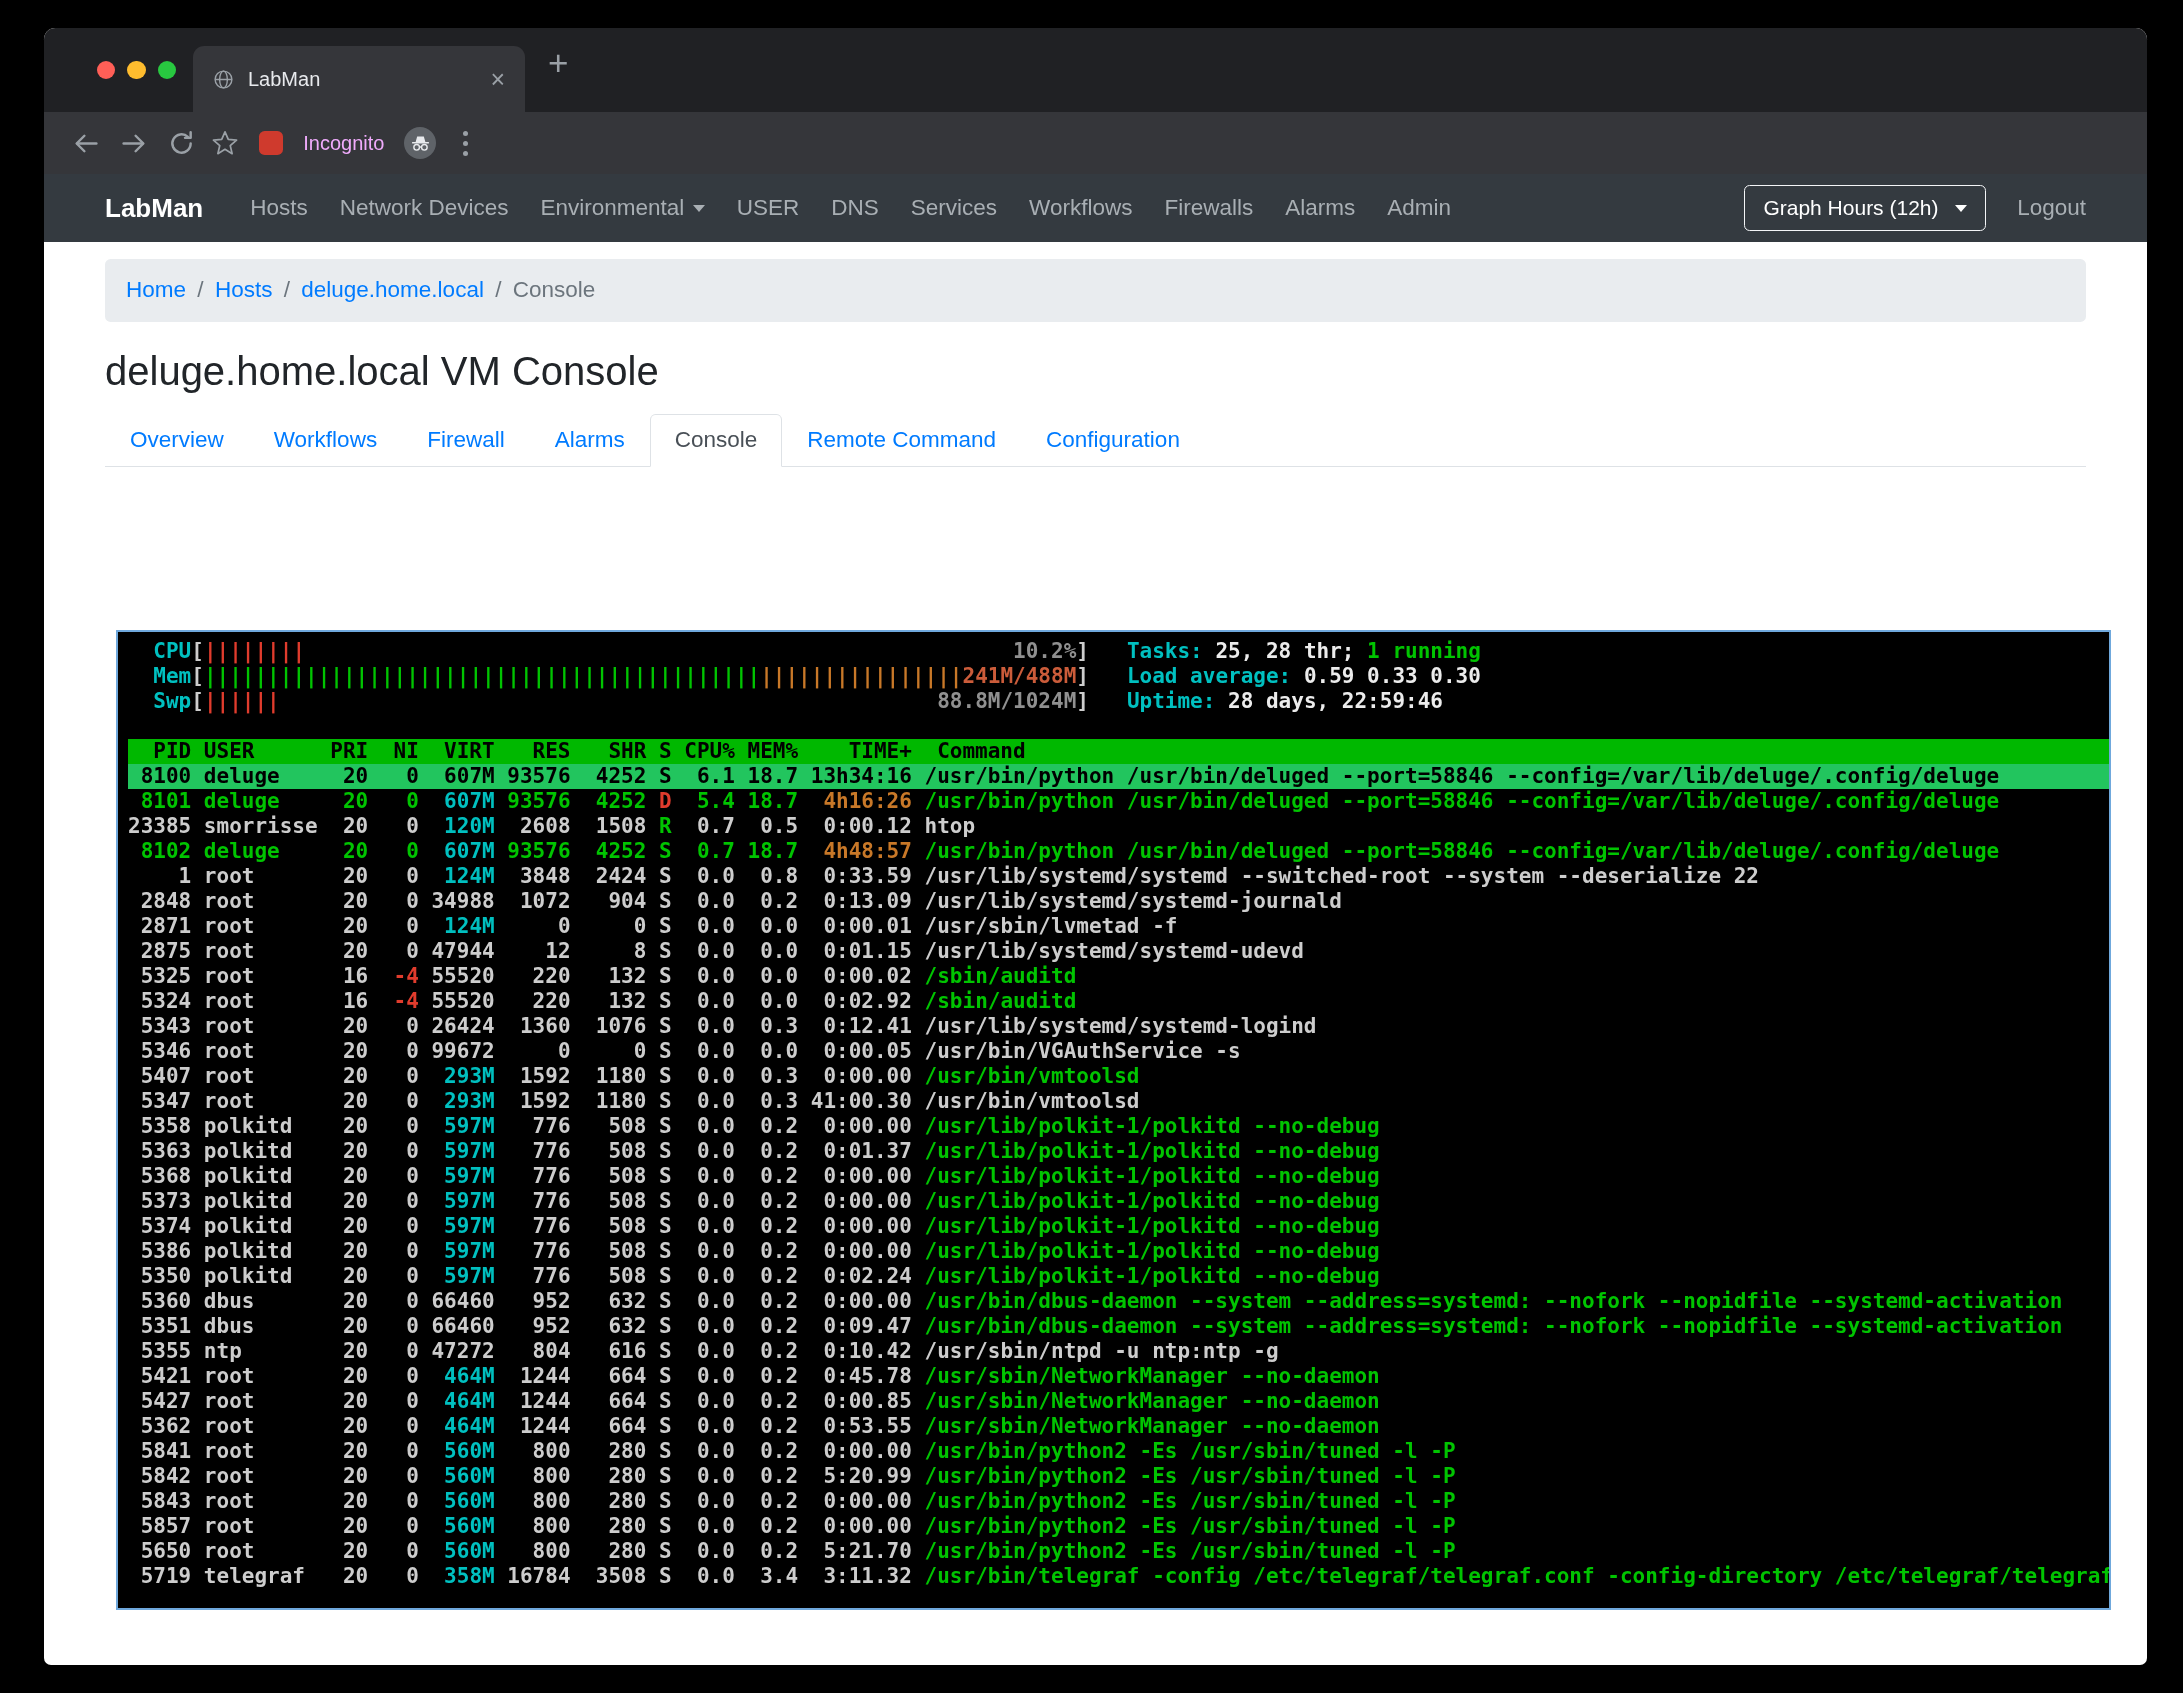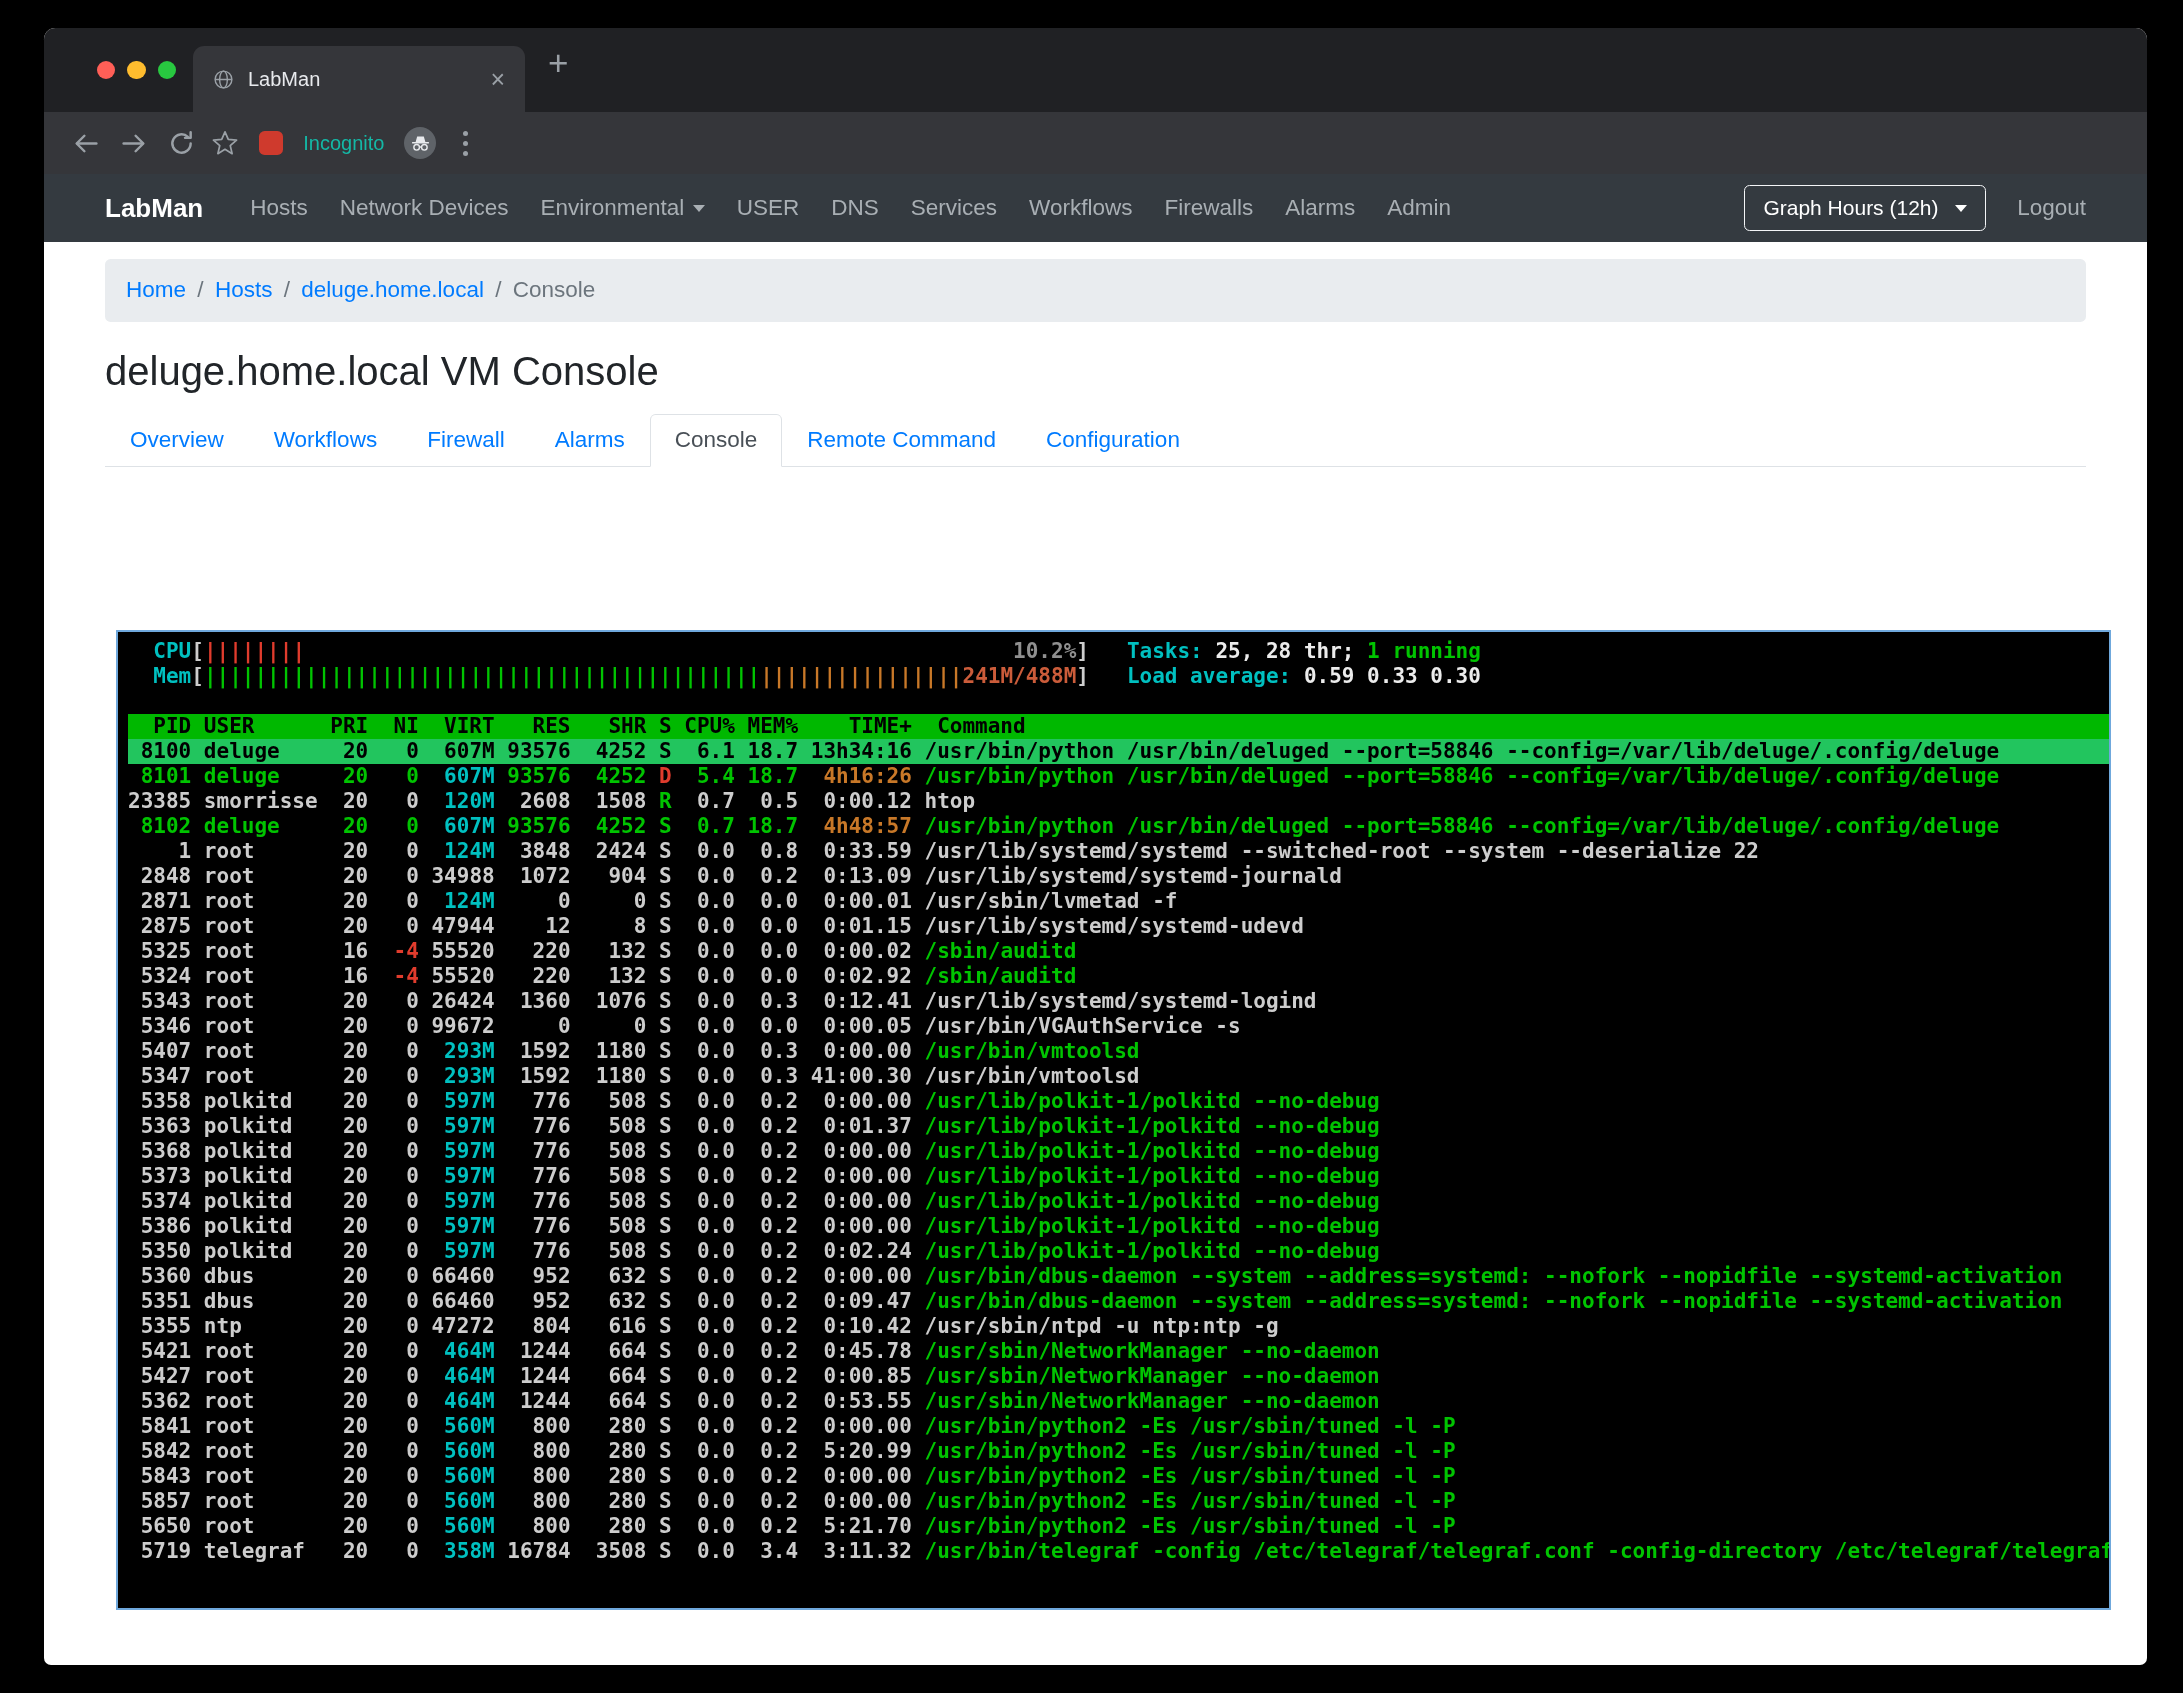--- a/index.html
+++ b/index.html
@@ -17,21 +17,21 @@
   .newtab{position:absolute;left:504px;top:17px;color:#9aa0a6;font-size:35px;line-height:1;}
 
   .toolbar{height:62px;background:#35363a;display:flex;align-items:center;padding:0 18.3px;}
   .navicon{width:31px;height:31px;margin:0 8.4px;flex:none;}
   .urlbar{flex:1;height:46px;background:#202124;border-radius:23px;display:flex;align-items:center;padding:0 20px;margin:0 12.7px;font-size:20px;min-width:0;overflow:hidden;white-space:nowrap;}
   .sec{color:#9aa0a6;margin:0 14px 0 8.4px;}
   .host{color:#e8eaed;}
   .path{color:#9aa0a6;}
   .tb-right{display:flex;align-items:center;gap:20px;margin-left:5.6px;}
   .ext{width:24px;height:24px;border-radius:5.6px;background:#cf3a2d;}
-  .incog{color:#14b8a6;font-size:20px;}
+  .incog{color:#f0abfc;font-size:20px;}
   .spy{width:32px;height:32px;border-radius:50%;background:#5f6368;display:flex;align-items:center;justify-content:center;}
   .kebab{display:flex;flex-direction:column;gap:5px;padding:0 7px;}
   .kebab i{width:5px;height:5px;border-radius:50%;background:#9aa0a6;display:block;}
 
   
   .appnav{height:68px;background:#343a40;display:flex;align-items:center;padding:0 61px;}
   .brand{color:#fff;font-size:26px;font-weight:600;margin-right:31px;}
   .nav-link{color:#a9afb4;font-size:22.5px;padding:0 16px;text-decoration:none;display:flex;align-items:center;}
   .caret{width:0;height:0;border-left:6.3px solid transparent;border-right:6.3px solid transparent;border-top:7.7px solid currentColor;margin-left:8.4px;display:inline-block;}
   .ghbtn{margin-left:auto;display:flex;align-items:center;border:1.4px solid #f3f5f7;border-radius:5.6px;color:#fff;font-size:21px;padding:10px 18.3px;gap:8px;}
@@ -153,20 +153,21 @@
         <a class="ptab" href="#">Workflows</a>
         <a class="ptab" href="#">Firewall</a>
         <a class="ptab" href="#">Alarms</a>
         <a class="ptab active" href="#">Console</a>
         <a class="ptab" href="#">Remote Command</a>
         <a class="ptab" href="#">Configuration</a>
       </div>
     <div class="term" id="term">
         <div class="tline"><span>  </span><span class="t-cyan">CPU</span><span class="t-def">[</span><span class="t-red">||||||||</span><span>                                                        </span><span class="t-gray">10.2%</span><span class="t-def">]</span><span>   </span><span class="t-cyan">Tasks: </span><span class="t-white">25, 28 thr; </span><span class="t-green">1 running</span></div>
         <div class="tline"><span>  </span><span class="t-cyan">Mem</span><span class="t-def">[</span><span class="t-green">||||||||||||||||||||||||||||||||||||||||||||</span><span class="t-orange">||||||||||||||||</span><span></span><span class="t-memval">241M/488M</span><span class="t-def">]</span><span>   </span><span class="t-cyan">Load average: </span><span class="t-white">0.59 0.33 0.30</span></div>
+        <div class="tline"><span>  </span><span class="t-cyan">Swp</span><span class="t-def">[</span><span class="t-red">||||||</span><span>                                                    </span><span class="t-gray">88.8M/1024M</span><span class="t-def">]</span><span>   </span><span class="t-cyan">Uptime: </span><span class="t-white">28 days, 22:59:46</span></div>
         <div class="tline"><span> </span></div>
         <div class="tline thead"><span>  PID USER      PRI  NI  VIRT   RES   SHR S CPU% MEM%    TIME+  Command</span></div>
         <div class="tline psel"><span class="t-def"> 8100 </span><span class="t-def">deluge    </span><span class="t-def"> 20 </span><span class="t-def">  0 </span><span class="t-cyan"> 607M </span><span class="t-def">93576 </span><span class="t-def"> 4252 </span><span class="t-def">S </span><span class="t-def"> 6.1 </span><span class="t-def">18.7 </span><span class="t-def">13h34:16 </span><span class="t-def">/usr/bin/python /usr/bin/deluged --port=58846 --config=/var/lib/deluge/.config/deluge</span></div>
         <div class="tline"><span class="t-green"> 8101 </span><span class="t-green">deluge    </span><span class="t-green"> 20 </span><span class="t-green">  0 </span><span class="t-cyan"> 607M </span><span class="t-green">93576 </span><span class="t-green"> 4252 </span><span class="t-red">D </span><span class="t-green"> 5.4 </span><span class="t-green">18.7 </span><span class="t-orange"> 4h16:26 </span><span class="t-green">/usr/bin/python /usr/bin/deluged --port=58846 --config=/var/lib/deluge/.config/deluge</span></div>
         <div class="tline"><span class="t-def">23385 </span><span class="t-def">smorrisse </span><span class="t-def"> 20 </span><span class="t-def">  0 </span><span class="t-cyan"> 120M </span><span class="t-def"> 2608 </span><span class="t-def"> 1508 </span><span class="t-green">R </span><span class="t-def"> 0.7 </span><span class="t-def"> 0.5 </span><span class="t-def"> 0:00.12 </span><span class="t-def">htop</span></div>
         <div class="tline"><span class="t-green"> 8102 </span><span class="t-green">deluge    </span><span class="t-green"> 20 </span><span class="t-green">  0 </span><span class="t-cyan"> 607M </span><span class="t-green">93576 </span><span class="t-green"> 4252 </span><span class="t-green">S </span><span class="t-green"> 0.7 </span><span class="t-green">18.7 </span><span class="t-orange"> 4h48:57 </span><span class="t-green">/usr/bin/python /usr/bin/deluged --port=58846 --config=/var/lib/deluge/.config/deluge</span></div>
         <div class="tline"><span class="t-def">    1 </span><span class="t-def">root      </span><span class="t-def"> 20 </span><span class="t-def">  0 </span><span class="t-cyan"> 124M </span><span class="t-def"> 3848 </span><span class="t-def"> 2424 </span><span class="t-def">S </span><span class="t-def"> 0.0 </span><span class="t-def"> 0.8 </span><span class="t-def"> 0:33.59 </span><span class="t-def">/usr/lib/systemd/systemd --switched-root --system --deserialize 22</span></div>
         <div class="tline"><span class="t-def"> 2848 </span><span class="t-def">root      </span><span class="t-def"> 20 </span><span class="t-def">  0 </span><span class="t-def">34988 </span><span class="t-def"> 1072 </span><span class="t-def">  904 </span><span class="t-def">S </span><span class="t-def"> 0.0 </span><span class="t-def"> 0.2 </span><span class="t-def"> 0:13.09 </span><span class="t-def">/usr/lib/systemd/systemd-journald</span></div>
         <div class="tline"><span class="t-def"> 2871 </span><span class="t-def">root      </span><span class="t-def"> 20 </span><span class="t-def">  0 </span><span class="t-cyan"> 124M </span><span class="t-def">    0 </span><span class="t-def">    0 </span><span class="t-def">S </span><span class="t-def"> 0.0 </span><span class="t-def"> 0.0 </span><span class="t-def"> 0:00.01 </span><span class="t-def">/usr/sbin/lvmetad -f</span></div>
         <div class="tline"><span class="t-def"> 2875 </span><span class="t-def">root      </span><span class="t-def"> 20 </span><span class="t-def">  0 </span><span class="t-def">47944 </span><span class="t-def">   12 </span><span class="t-def">    8 </span><span class="t-def">S </span><span class="t-def"> 0.0 </span><span class="t-def"> 0.0 </span><span class="t-def"> 0:01.15 </span><span class="t-def">/usr/lib/systemd/systemd-udevd</span></div>

